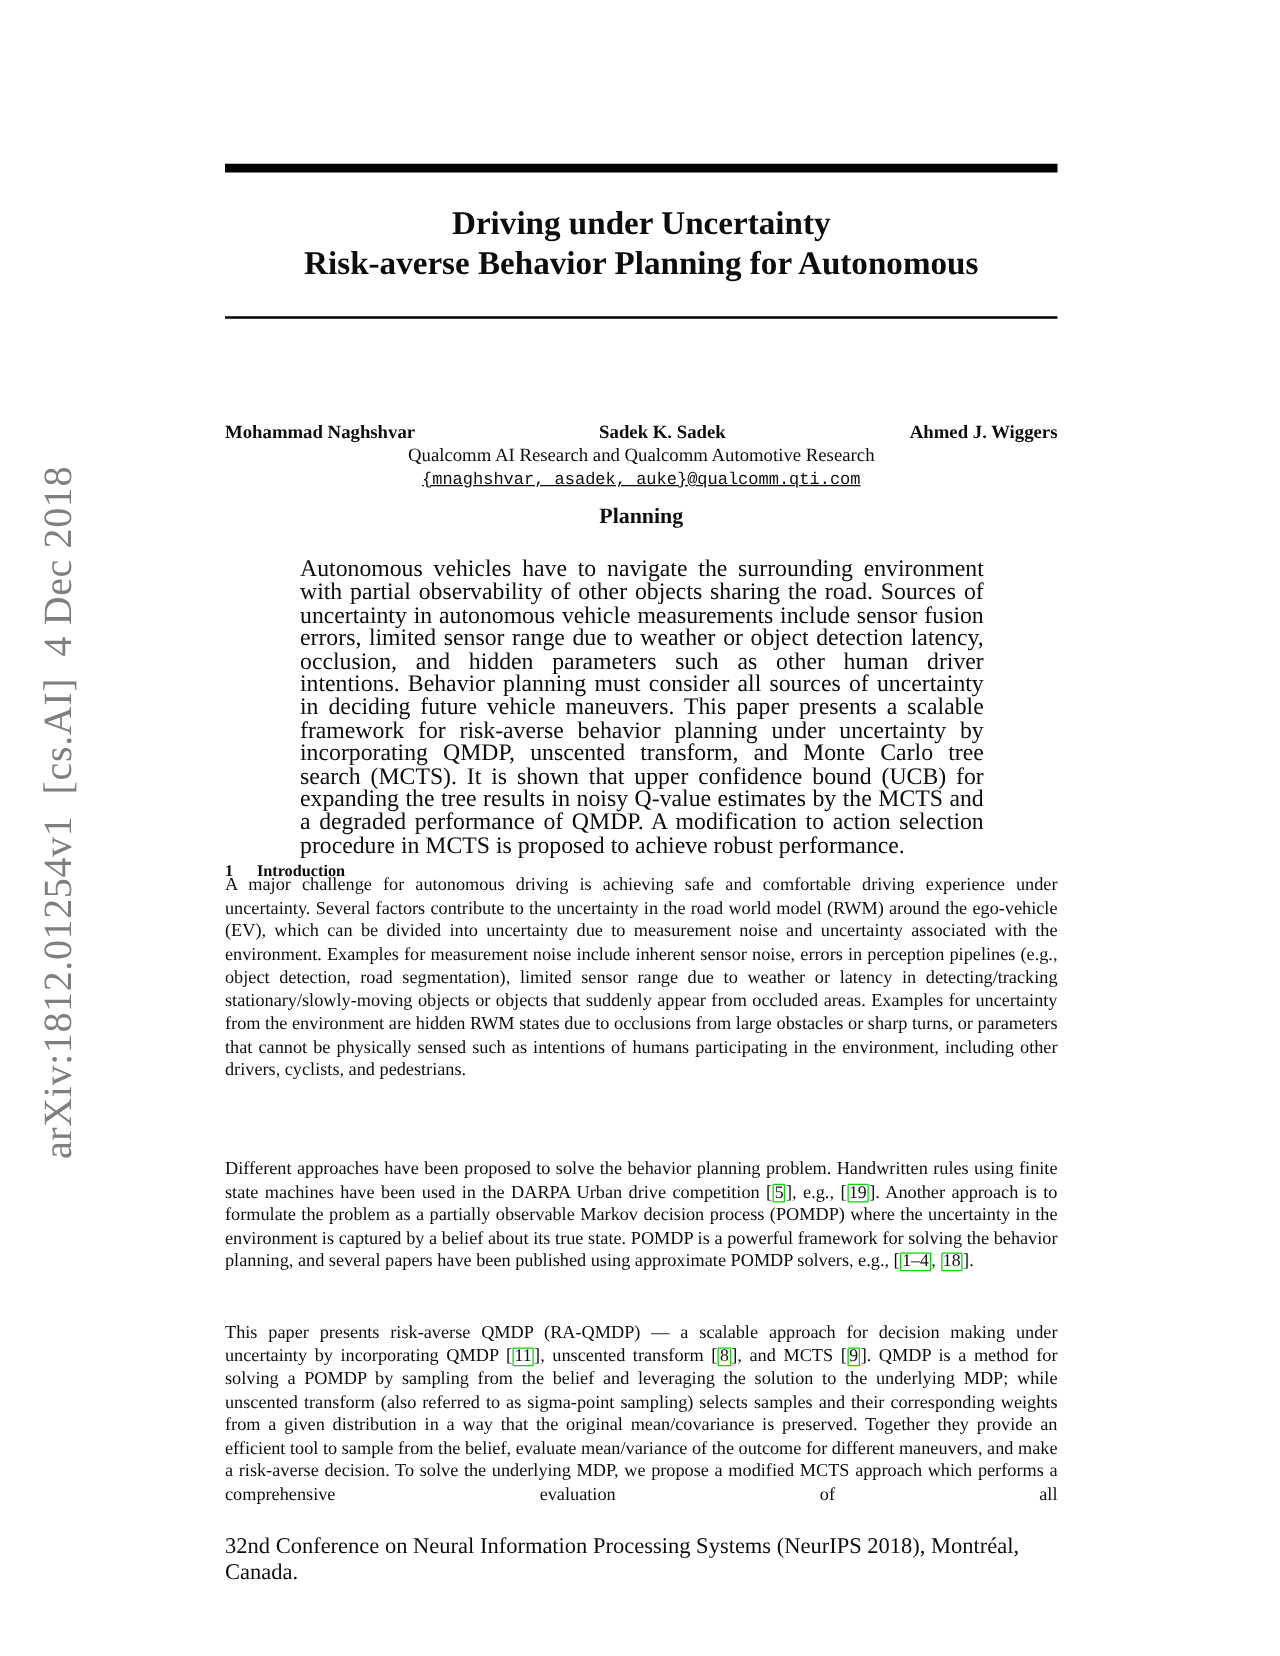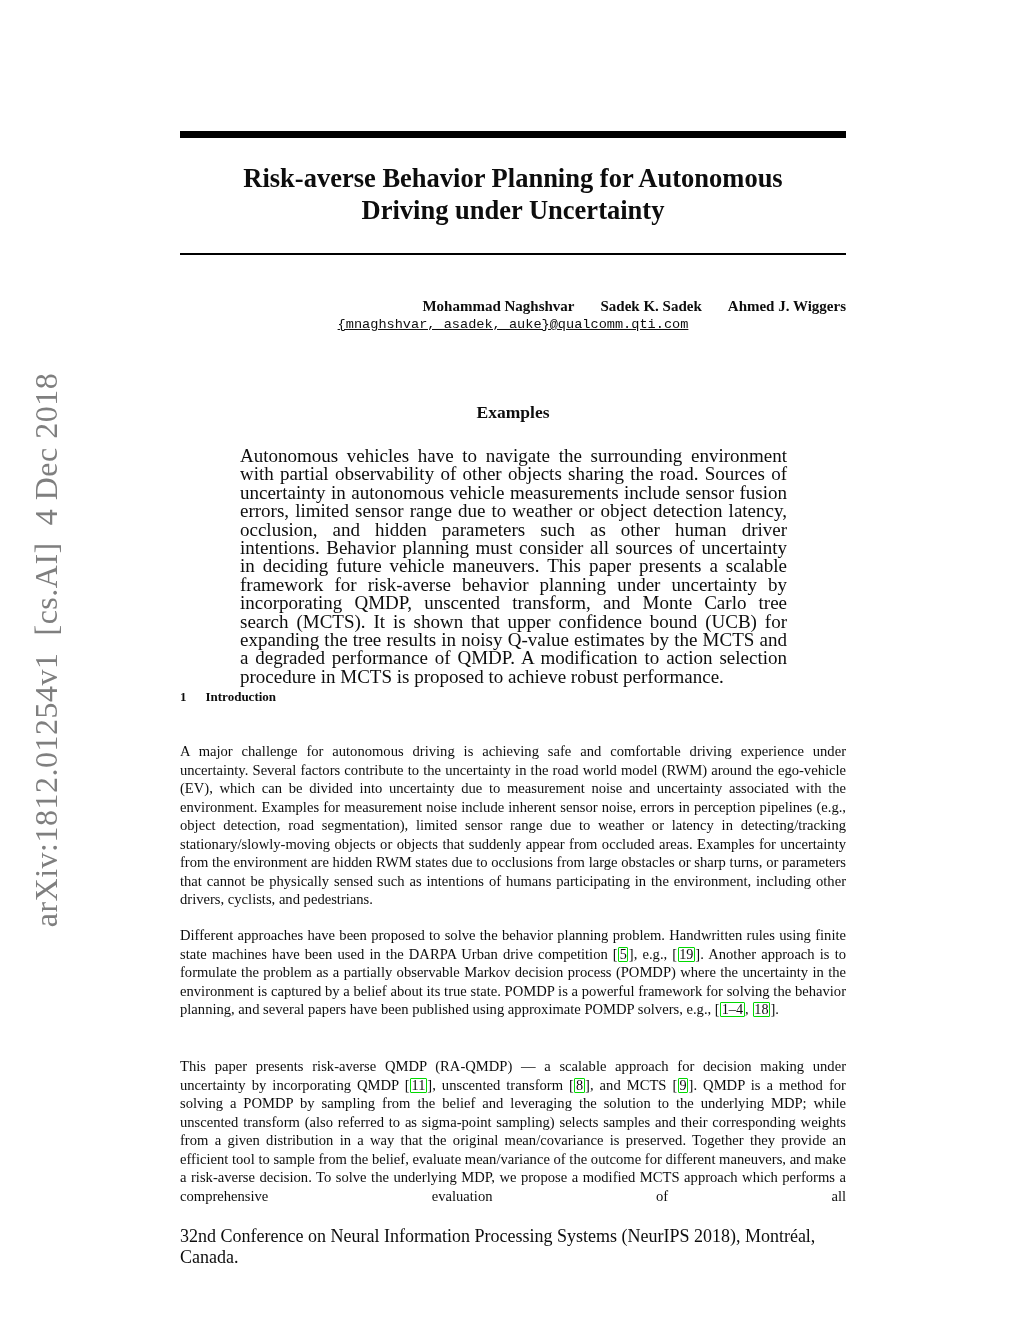--- a/index.html
+++ b/index.html
@@ -52,25 +52,26 @@
     font-size: 26.5px;
     line-height: 32px;
   }
   .authors-block {
     position: absolute;
     top: 297px; left: 0; right: 0;
     text-align: center;
   }
   .authors-row {
     display: flex;
-    justify-content: flex-end;
+    justify-content: space-between;
     gap: 26px;
     font-weight: bold;
     font-size: 15px;
     line-height: 18px;
+    margin-top: 40px;
   }
   .affiliation {
     font-size: 15px;
     line-height: 19px;
     margin-top: 1px;
   }
   .email {
     font-family: "Liberation Mono", monospace;
     font-size: 13.6px;
     line-height: 18px;
@@ -94,21 +95,21 @@
     text-align: justify;
   }
   .section-heading {
     position: absolute;
     top: 689px; left: 0;
     font-weight: bold;
     font-size: 13px;
   }
   .section-heading .sec-num { margin-right: 19px; }
   .para-wrap { position: absolute; left: 0; right: 0; }
-  .p1 { top: 742px; }
+  .p1 { top: 699px; }
   .p2 { top: 926px; }
   .p3 { top: 1045px; }
   .para-wrap p {
     margin: 0;
     font-size: 14.6px;
     line-height: 18.55px;
     text-align: justify;
   }
   .para-wrap p.continues { text-align-last: justify; margin-top: 12px; }
   .cite {
@@ -132,36 +133,37 @@
 
 <div class="page" style="--cite-green: #00d900; --wm-gray: #7f7f7f;">
 
   <div class="watermark">arXiv:1812.01254v1  [cs.AI]  4 Dec 2018</div>
 
   <div class="column">
 
     <div class="rule-thick"></div>
 
     <div class="title">
+      <span style="display:block">Driving under Uncertainty</span>
       <span style="display:block">Risk-averse Behavior Planning for Autonomous</span>
-      <span style="display:block">Driving under Uncertainty</span>
     </div>
 
     <div class="rule-thin"></div>
 
     <div class="authors-block">
       <div class="authors-row">
         <span>Mohammad Naghshvar</span>
         <span>Sadek K. Sadek</span>
         <span>Ahmed J. Wiggers</span>
       </div>
+      <div class="affiliation">Qualcomm AI Research and Qualcomm Automotive Research</div>
       <div class="email">{mnaghshvar, asadek, auke}@qualcomm.qti.com</div>
     </div>
 
-    <div class="abstract-heading">Examples</div>
+    <div class="abstract-heading">Planning</div>
     <div class="abstract-body">Autonomous vehicles have to navigate the surrounding environment with partial observability of other objects sharing the road. Sources of uncertainty in autonomous vehicle measurements include sensor fusion errors, limited sensor range due to weather or object detection latency, occlusion, and hidden parameters such as other human driver intentions. Behavior planning must consider all sources of uncertainty in deciding future vehicle maneuvers. This paper presents a scalable framework for risk-averse behavior planning under uncertainty by incorporating QMDP, unscented transform, and Monte Carlo tree search (MCTS). It is shown that upper confidence bound (UCB) for expanding the tree results in noisy Q-value estimates by the MCTS and a degraded performance of QMDP. A modification to action selection procedure in MCTS is proposed to achieve robust performance.</div>
 
     <div class="section-heading">
       <span class="sec-num">1</span><span>Introduction</span>
     </div>
 
     <div class="para-wrap p1">
         <p>A major challenge for autonomous driving is achieving safe and comfortable driving experience under uncertainty. Several factors contribute to the uncertainty in the road world model (RWM) around the ego-vehicle (EV), which can be divided into uncertainty due to measurement noise and uncertainty associated with the environment. Examples for measurement noise include inherent sensor noise, errors in perception pipelines (e.g., object detection, road segmentation), limited sensor range due to weather or latency in detecting/tracking stationary/slowly-moving objects or objects that suddenly appear from occluded areas. Examples for uncertainty from the environment are hidden RWM states due to occlusions from large obstacles or sharp turns, or parameters that cannot be physically sensed such as intentions of humans participating in the environment, including other drivers, cyclists, and pedestrians.</p>
       </div>
     <div class="para-wrap p2">

